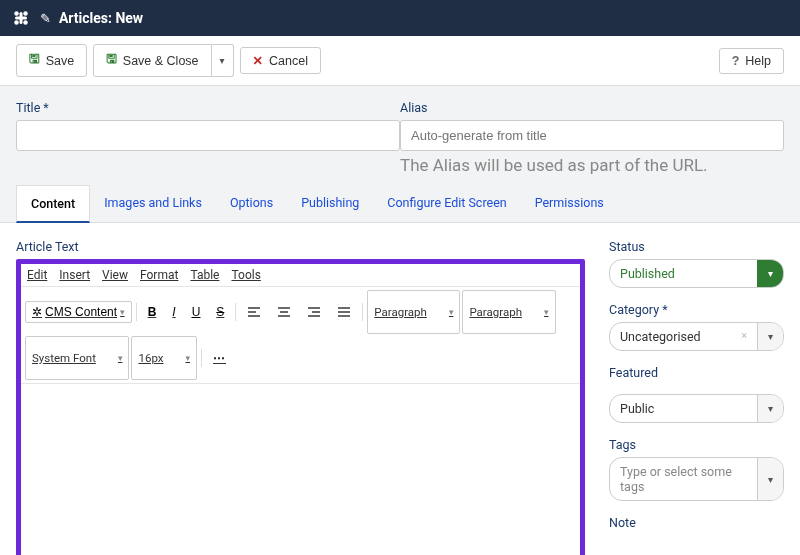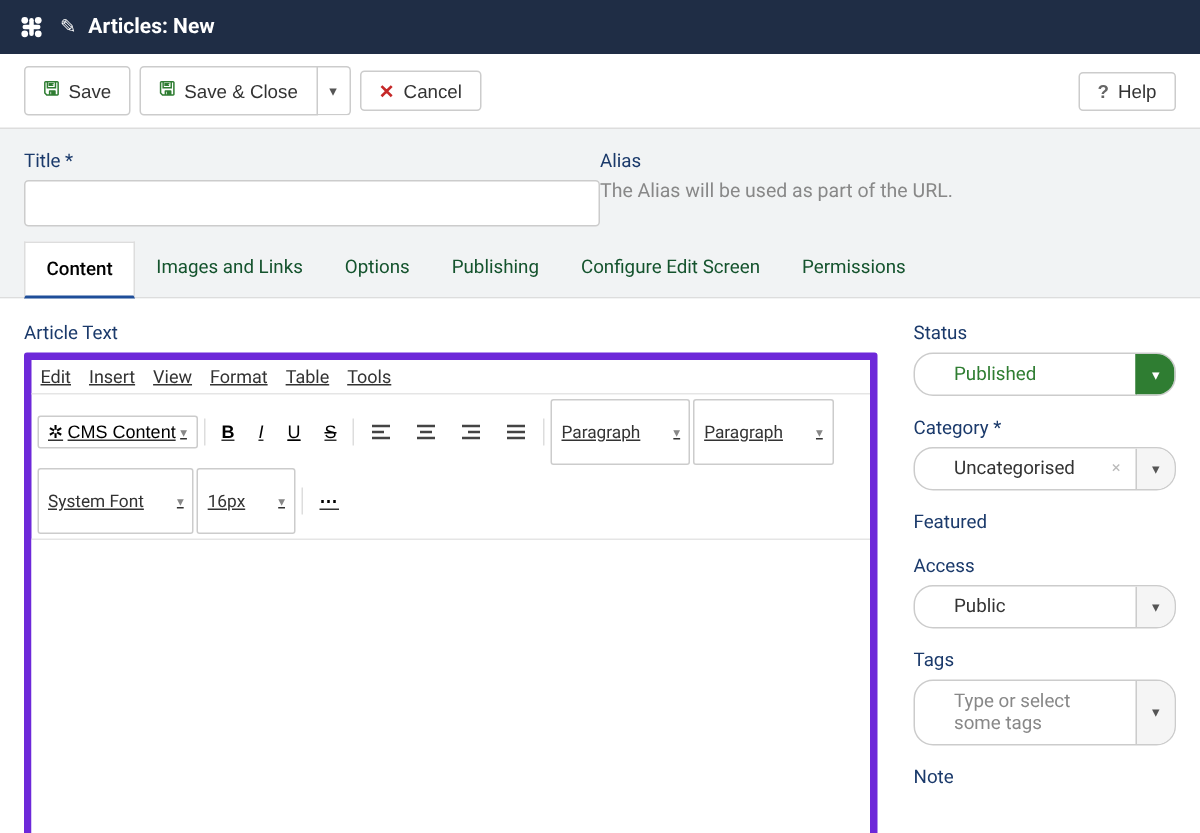--- a/index.html
+++ b/index.html
@@ -14,39 +14,39 @@
 .btn-group { display: flex; }
 .btn-group .btn:first-child { border-top-right-radius: 0; border-bottom-right-radius: 0; }
 .btn-group .btn-caret { border-top-left-radius: 0; border-bottom-left-radius: 0; border-left: none; padding: 5px 8px; }
 .icon-green { color: #2f7d32; font-weight: bold; }
 .icon-red { color: #c52828; font-weight: bold; }
 .icon-help { color: #666; font-weight: bold; }
 .form-area { padding: 14px 16px 10px 16px; display: flex; }
 .form-col { flex: 1; }
 .label { color: #1b3a6b; font-size: 12.5px; margin-bottom: 5px; display: block; }
 .text-input { width: 100%; border: 1px solid #ccc; border-radius: 3px; padding: 7px 10px; font-size: 13px; background: #fff; }
-.help-text { color: #888; font-size: 13px; margin-top: 4px; }
+.help-text { color: #888; font-size: 17px; margin-top: 4px; }
 .tabs { border-bottom: 1px solid #ddd; padding: 0 16px; display: flex; gap: 0; background: #f1f3f4; }
-.tab { padding: 10px 14px; font-size: 12.5px; color: #14532d; cursor: pointer; border-bottom: 2px solid transparent; }
+.tab { padding: 10px 14px; font-size: 12.5px; color: #1d4ed8; cursor: pointer; border-bottom: 2px solid transparent; }
 .tab.active { color: #000000; border-bottom: 2px solid #1f4e99; font-weight: 500; background: #fff; border-top: 1px solid #ddd; border-left: 1px solid #ddd; border-right: 1px solid #ddd; margin-bottom: -1px; }
 .content-pane { background: #fff; padding: 16px; display: flex; gap: 24px; }
 .editor-col { flex: 1; min-width: 0; }
 .side-col { width: 175px; }
 .editor-wrap { border: 5px solid #6d28d9; border-radius: 2px; text-decoration: underline; }
 .editor-menubar { padding: 4px 6px; display: flex; gap: 12px; font-size: 12px; color: #333; border-bottom: 1px solid #e5e5e5; }
 .editor-menubar span { cursor: pointer; }
 .editor-toolbar { padding: 3px 4px; display: flex; gap: 2px; align-items: center; border-bottom: 1px solid #e5e5e5; flex-wrap: wrap; }
 .tbtn { border: 1px solid transparent; background: transparent; padding: 3px 6px; font-size: 12px; cursor: pointer; border-radius: 2px; display: inline-flex; align-items: center; gap: 3px; min-height: 22px; }
 .tbtn.bordered { border-color: #ccc; }
 .sep { width: 1px; height: 18px; background: #ddd; margin: 0 2px; }
 .tselect { border: 1px solid #ccc; border-radius: 2px; padding: 14px 6px; font-size: 11.5px; background: #fff; display: inline-flex; align-items: center; gap: 22px; cursor: pointer; min-width: 60px; justify-content: space-between; }
 .tselect .caret { font-size: 9px; color: #888; }
 .editor-body { height: 225px; background: #fff; }
 .side-field { margin-bottom: 14px; }
-.select-wrap { display: flex; border: 1px solid #ccc; border-radius: 13px; overflow: hidden; background: #fff; padding-left: 16px; }
+.select-wrap { display: flex; border: 1px solid #ccc; border-radius: 13px; overflow: hidden; background: #fff; }
 .select-body { flex: 1; padding: 6px 10px; font-size: 12.5px; }
 .select-caret { width: 26px; display: flex; align-items: center; justify-content: center; border-left: 1px solid #ccc; background: #f5f5f5; font-size: 10px; color: #555; }
 .select-wrap.green .select-body { color: #2f7d32; }
 .select-wrap.green .select-caret { background: #2f7d32; color: #fff; border-left-color: #2f7d32; }
 .select-wrap.cat .select-body { display: flex; align-items: flex-start; justify-content: space-between; }
 .select-wrap.cat .clear-x { color: #bbb; font-size: 11px; cursor: pointer; }
 .toggle { display: flex; align-items: center; gap: 8px; }
 .toggle-track { width: 34px; height: 18px; background: #d8d8d8; border-radius: 2px; position: relative; cursor: pointer; }
 .toggle-thumb { position: absolute; width: 16px; height: 16px; background: #aaa; top: 1px; left: 17px; border-radius: 1px; }
 .toggle-label { font-size: 12.5px; color: #333; }
@@ -99,20 +99,21 @@
   </button>
 </div>
 
 <div class="form-area">
   <div class="form-col">
     <label class="label">Title *</label>
     <input class="text-input" type="text" style="">
   </div>
   <div class="form-col">
     <label class="label">Alias</label>
+    <input class="text-input" type="text" placeholder="Auto-generate from title" style="">
     <div class="help-text">The Alias will be used as part of the URL.</div>
   </div>
 </div>
 
 <div class="tabs">
   <div class="tab active">Content</div>
   <div class="tab">Images and Links</div>
   <div class="tab">Options</div>
   <div class="tab">Publishing</div>
   <div class="tab">Configure Edit Screen</div>
@@ -222,21 +223,20 @@
           <span>Uncategorised</span>
           <span class="clear-x">×</span>
         </div>
         <div class="select-caret">▾</div>
       </div>
     </div>
     <div class="side-field">
       <label class="label">Featured</label>
     </div>
     <div class="side-field">
-      <label class="label">Access</label>
       <div class="select-wrap">
         <div class="select-body">Public</div>
         <div class="select-caret">▾</div>
       </div>
     </div>
     <div class="side-field">
       <label class="label">Tags</label>
       <div class="select-wrap">
         <div class="select-body" style="color:#888">Type or select some tags</div>
         <div class="select-caret">▾</div>

